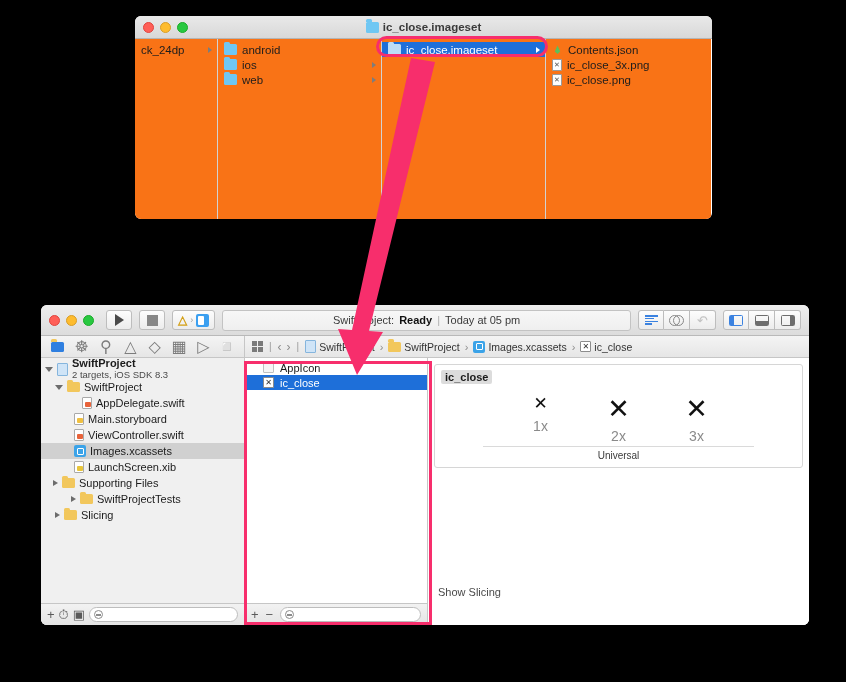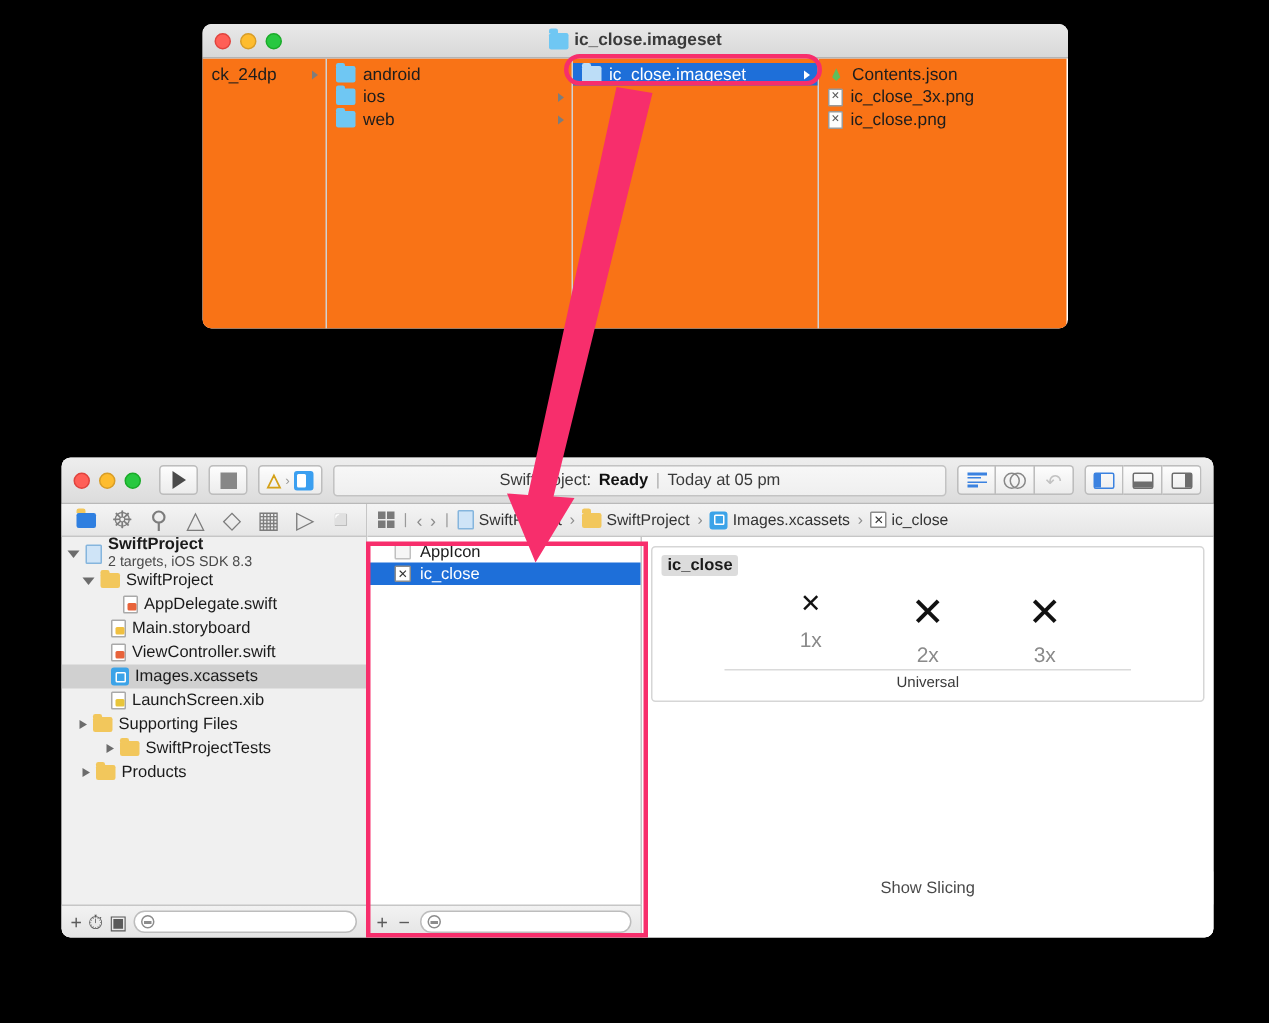--- a/index.html
+++ b/index.html
@@ -218,21 +218,21 @@
     color:#1b1b1b; background:#dcdcdc; padding:1px 4px; border-radius:2px;
   }
   #xrow { display:flex; justify-content:center; gap:38px; padding-top:30px; }
   .xcell{ display:flex; flex-direction:column; align-items:center; gap:6px; width:40px;}
   .xglyph{ color:#111; line-height:1; font-family:"DejaVu Sans", sans-serif; }
   .xlabel{ font-size:14px; color:#8a8a8a; }
   #universal-wrap{ position:absolute; left:48px; right:48px; bottom:6px; text-align:center; }
   #universal-line{ border-top:1px solid #dadada; margin-bottom:3px; }
   #universal-txt{ font-size:10px; color:#3a3a3a; }
   #ed-bottom {
-    height:22px; flex:none; display:flex; align-items:center; justify-content:center;
+    height:22px; flex:none; display:flex; align-items:center; justify-content:flex-start;
     padding:0 10px; background:#fff;
   }
   #show-slicing{ font-size:11px; color:#4a4a4a; }
   #asset-bottom {
     height:22px; flex:none; border-top:1px solid #c6c6c6;
     background:linear-gradient(#f2f2f2,#e4e4e4);
     display:flex; align-items:center; gap:7px; padding:0 6px;
   }
   #bottom-strip { display:flex; flex:none; height:22px; }
 
@@ -426,21 +426,21 @@
           <span>Supporting Files</span>
         </div>
         <div class="trow" style="padding-left:30px">
           <span class="tri"></span>
           <span class="ic-folder"></span>
           <span>SwiftProjectTests</span>
         </div>
         <div class="trow" style="padding-left:14px">
           <span class="tri"></span>
           <span class="ic-folder"></span>
-          <span>Products</span>
+          <span>Slicing</span>
         </div>
       </div>
 
       <div id="nav-bottom">
         <span class="mini-btn">+</span>
         <span class="mini-btn">⏱</span>
         <span class="mini-btn">▣</span>
         <span class="filt">
           <span class="circ"></span>
         </span>

